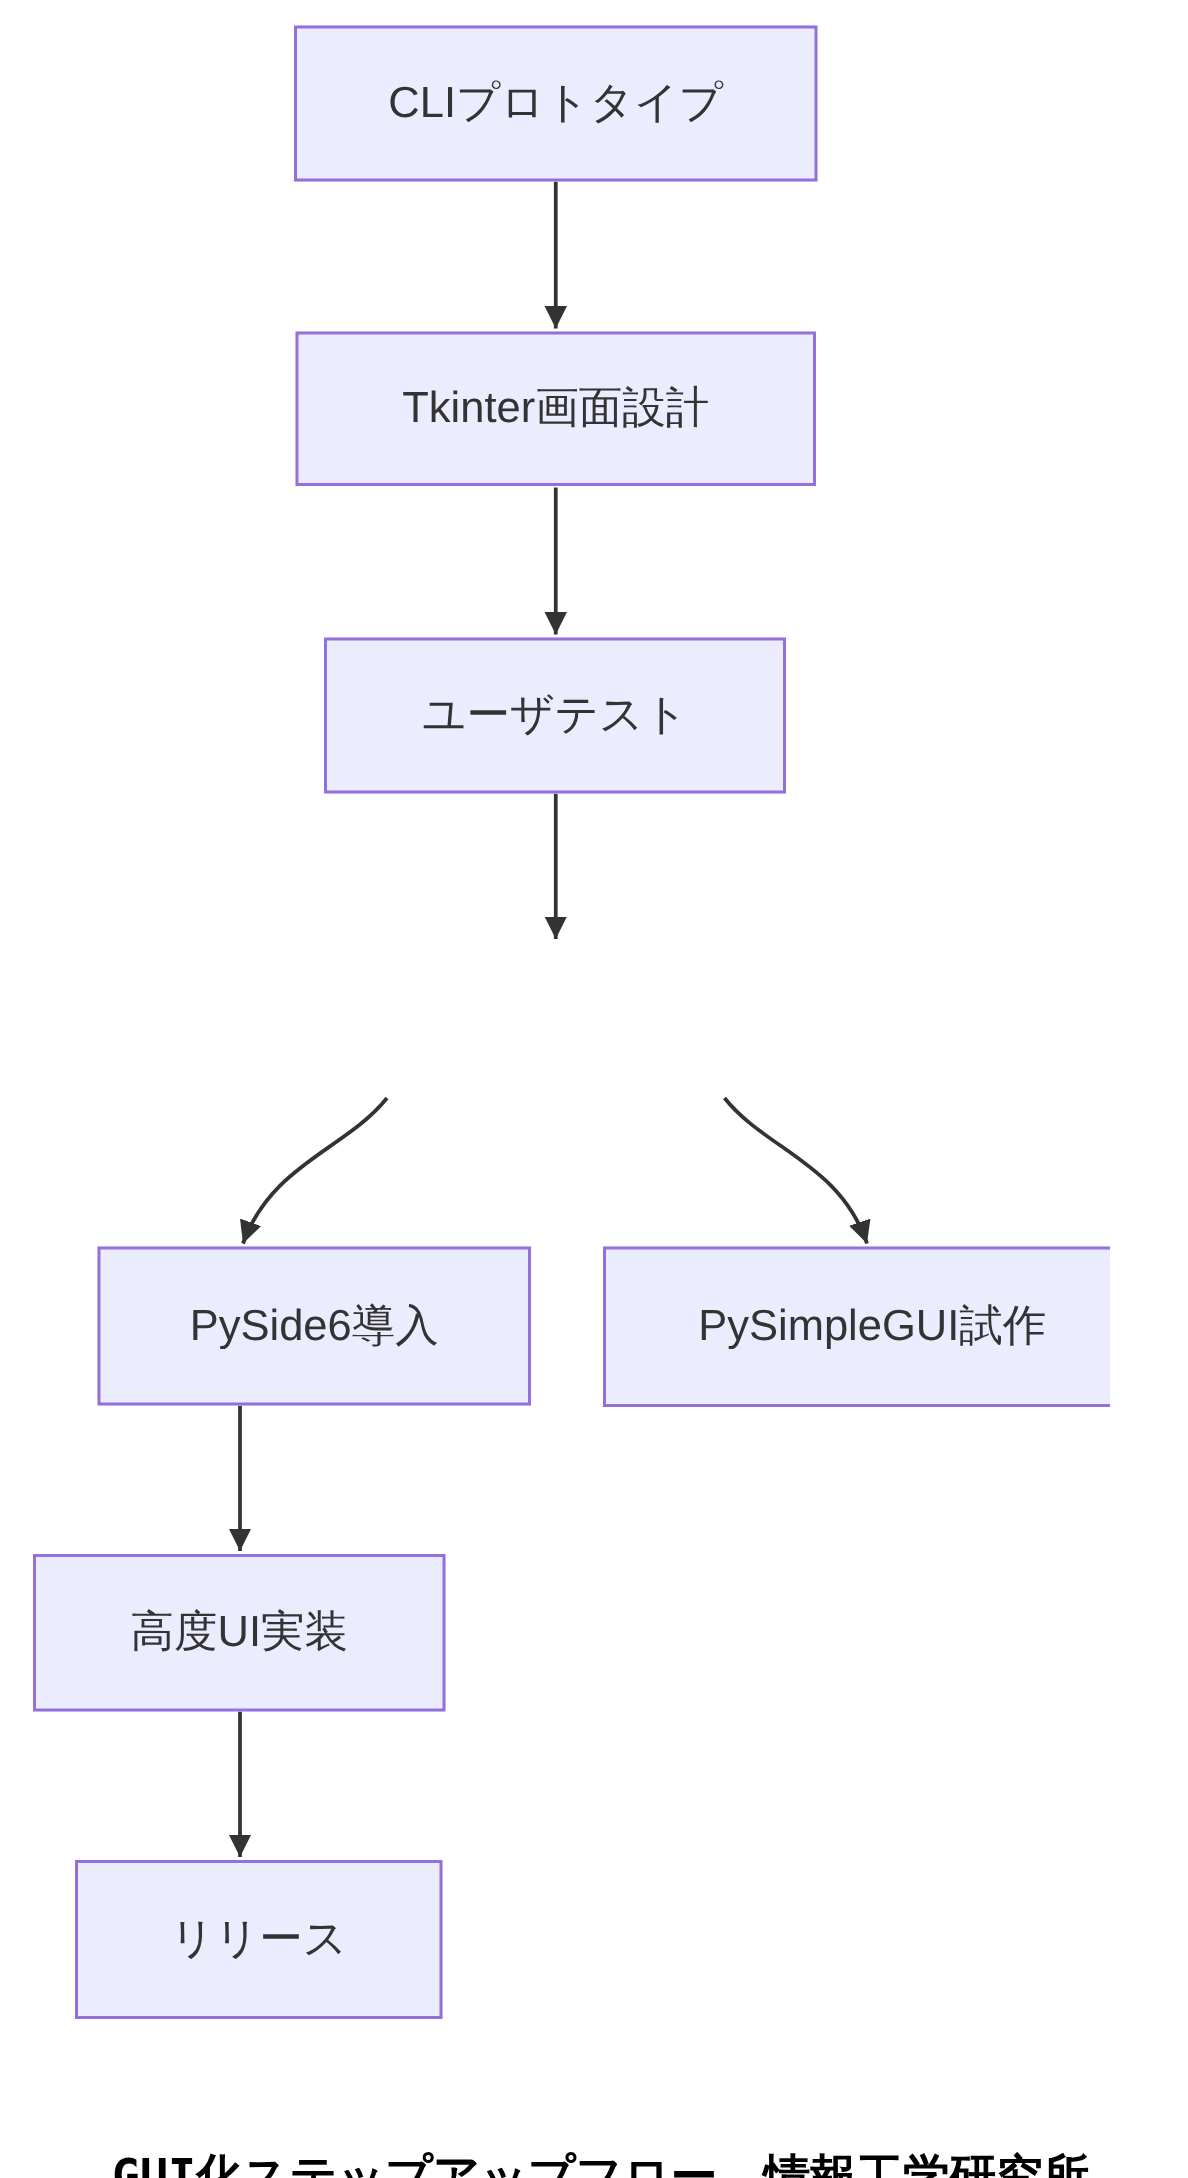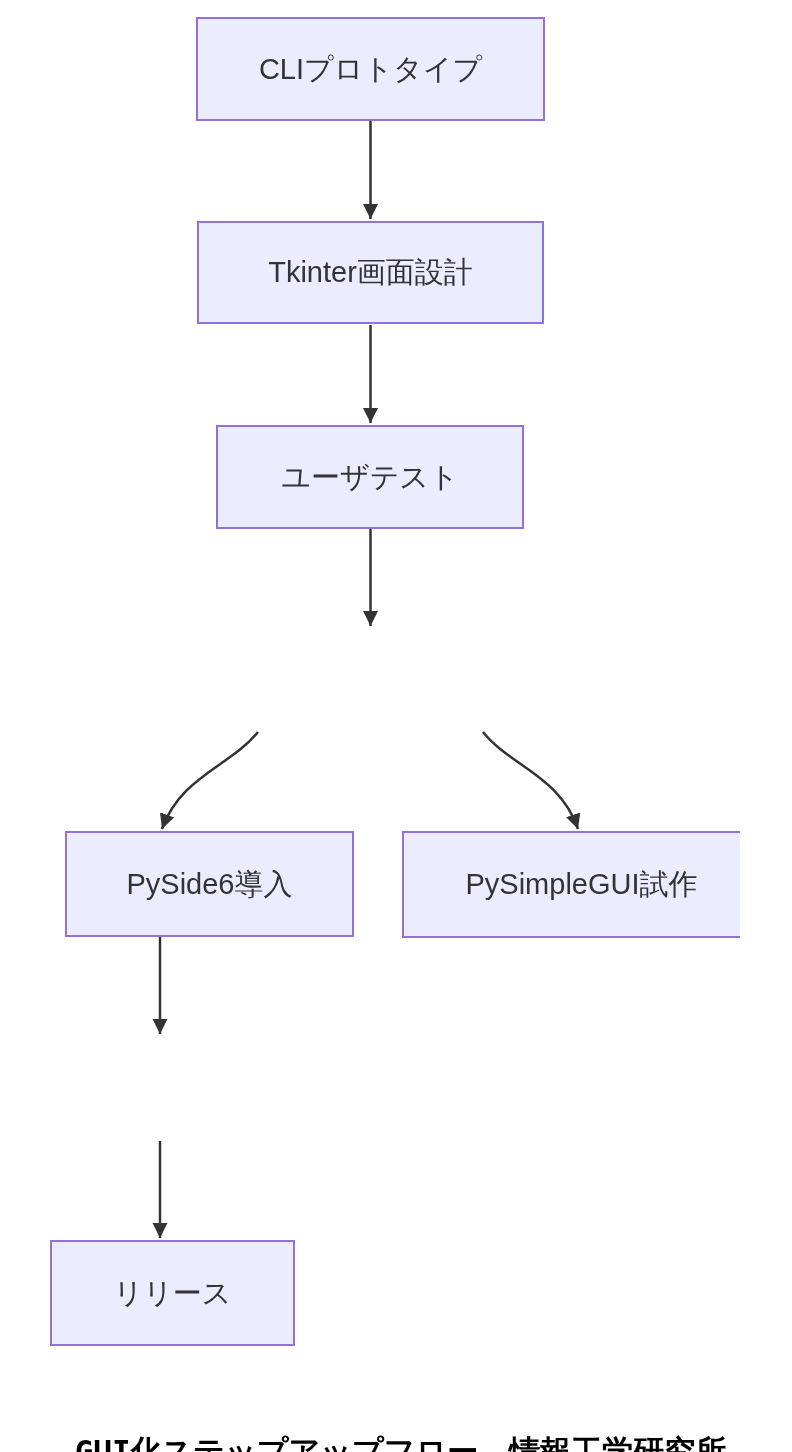--- a/index.html
+++ b/index.html
@@ -87,20 +87,23 @@
 
 
   <div class="node" style="left:33px;  top:831px; width:289px; height:106px;margin-left:32px;">
     <span>PySide6導入</span>
   </div>
 
   <div class="node" style="left:402px; top:831px; width:359px; height:107px;text-align:right;">
     <span>PySimpleGUI試作</span>
   </div>
 
+  <div class="node" style="left:22px;  top:1036px; width:275px; height:105px;">
+    <span>高度UI実装</span>
+  </div>
 
   <div class="node" style="left:38px;  top:1240px; width:245px; height:106px;margin-left:12px;">
     <span>リリース</span>
   </div>
 
   <div class="caption">
     <span>GUI化ステップアップフロー　情報工学研究所</span>
   </div>
 
 </div>

